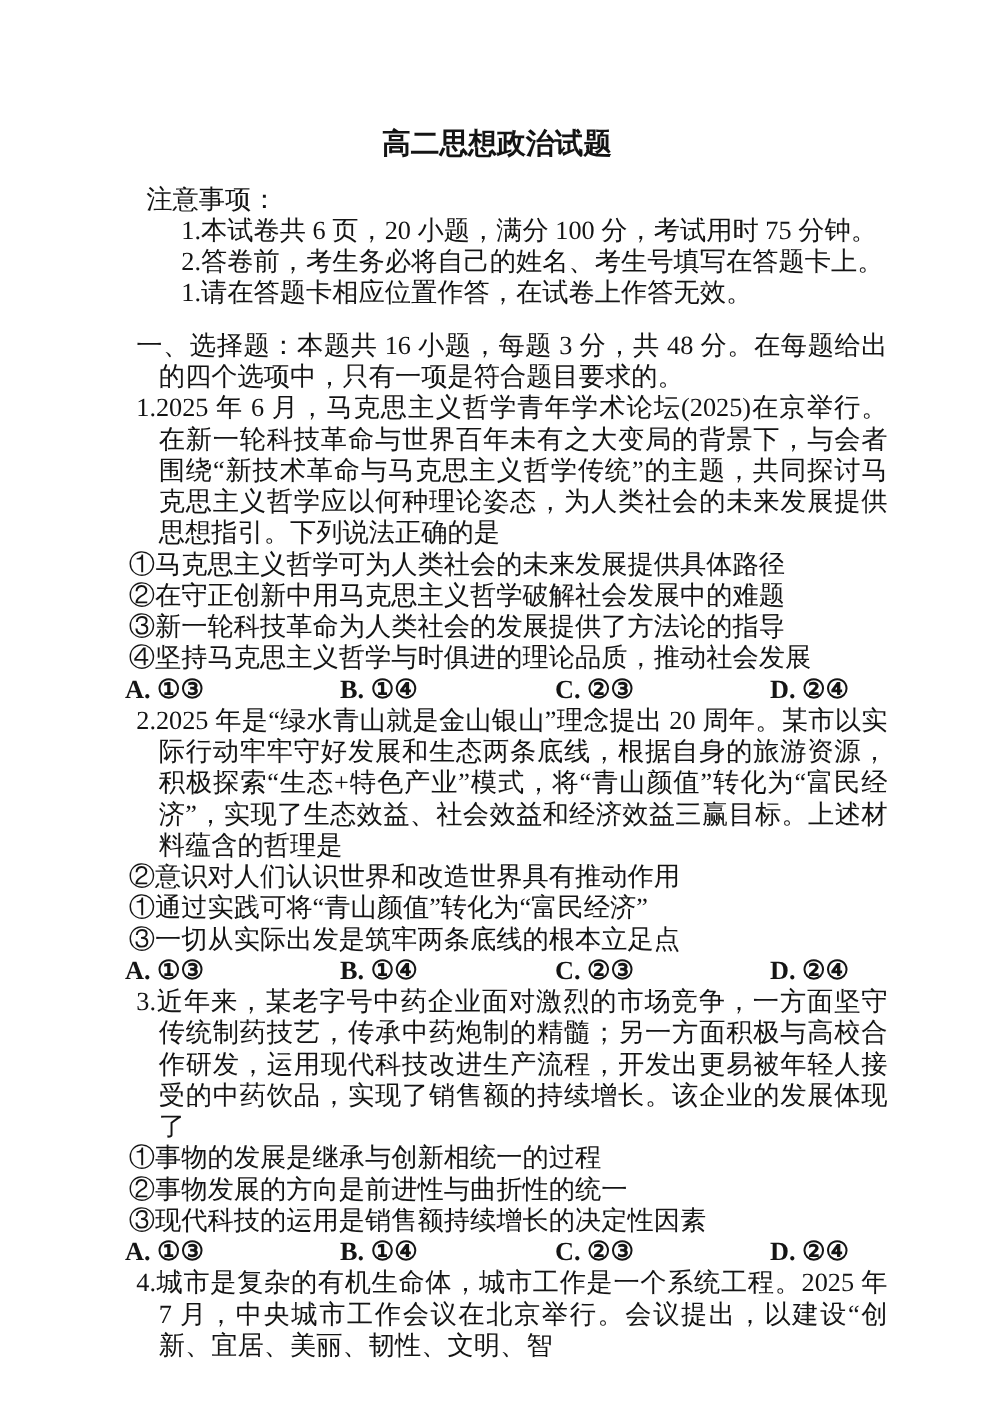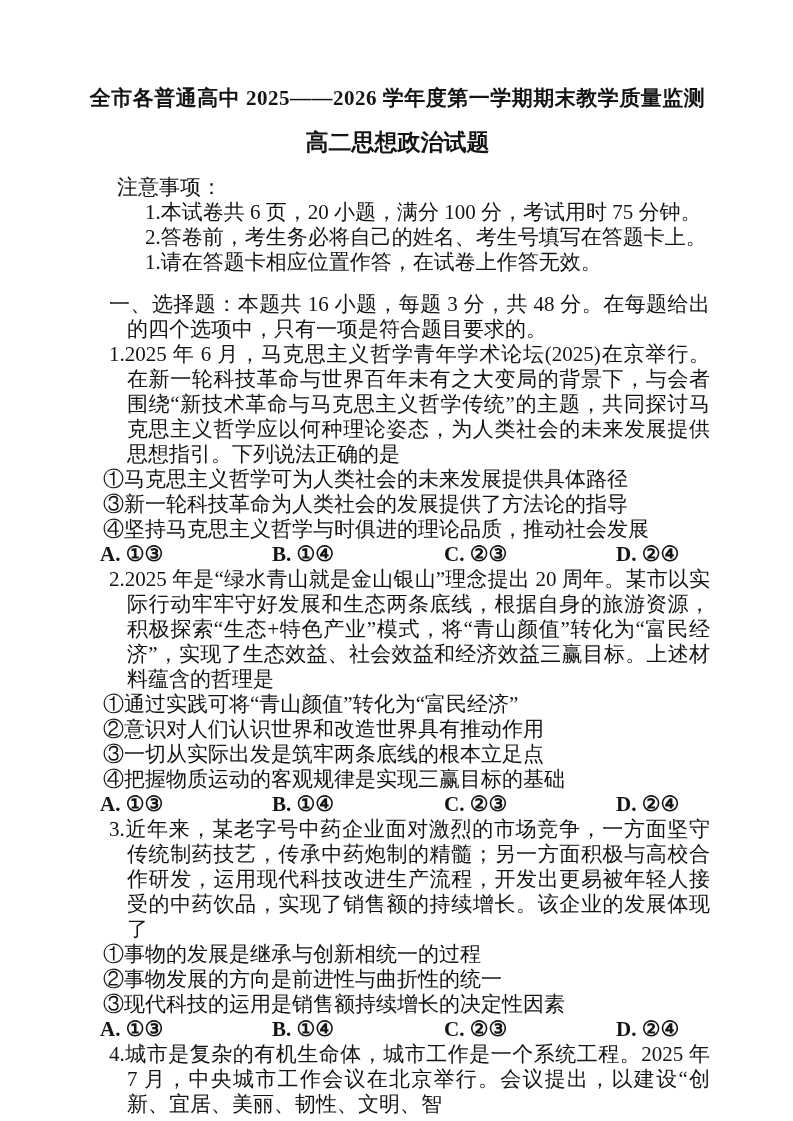--- a/index.html
+++ b/index.html
@@ -47,51 +47,50 @@
     padding-left: 15px;
   }
   .choice { width: 172px; font-weight: bold; }
   .choice:last-child { width: auto; }
 </style>
 </head>
 <body>
 
 <div class="page">
 
-  <h1 class="title">全市各普通高中 2025——2026 学年度第一学期期末教学质量监测</h1>
   <h2 class="subtitle">高二思想政治试题</h2>
 
   <div class="notice body-text">
     <div class="notice-heading">注意事项：</div>
     <div class="notice-item">1.本试卷共 6 页，20 小题，满分 100 分，考试用时 75 分钟。</div>
     <div class="notice-item">2.答卷前，考生务必将自己的姓名、考生号填写在答题卡上。</div>
     <div class="notice-item">1.请在答题卡相应位置作答，在试卷上作答无效。</div>
   </div>
 
   <div class="section-heading hang body-text">一、选择题：本题共 16 小题，每题 3 分，共 48 分。在每题给出的四个选项中，只有一项是符合题目要求的。</div>
 
   <div class="question body-text">
     <div class="stem hang">1.2025 年 6 月，马克思主义哲学青年学术论坛(2025)在京举行。在新一轮科技革命与世界百年未有之大变局的背景下，与会者围绕“新技术革命与马克思主义哲学传统”的主题，共同探讨马克思主义哲学应以何种理论姿态，为人类社会的未来发展提供思想指引。下列说法正确的是</div>
     <div class="option">①马克思主义哲学可为人类社会的未来发展提供具体路径</div>
+    <div class="option">②在守正创新中用马克思主义哲学破解社会发展中的难题</div>
     <div class="option">③新一轮科技革命为人类社会的发展提供了方法论的指导</div>
     <div class="option">④坚持马克思主义哲学与时俱进的理论品质，推动社会发展</div>
     <div class="choices">
       <span class="choice">A. ①③</span>
       <span class="choice">B. ①④</span>
       <span class="choice">C. ②③</span>
       <span class="choice">D. ②④</span>
     </div>
   </div>
 
   <div class="question body-text">
     <div class="stem hang">2.2025 年是“绿水青山就是金山银山”理念提出 20 周年。某市以实际行动牢牢守好发展和生态两条底线，根据自身的旅游资源，积极探索“生态+特色产业”模式，将“青山颜值”转化为“富民经济”，实现了生态效益、社会效益和经济效益三赢目标。上述材料蕴含的哲理是</div>
+    <div class="option">②意识对人们认识世界和改造世界具有推动作用</div>
     <div class="option">①通过实践可将“青山颜值”转化为“富民经济”</div>
-    <div class="option">②意识对人们认识世界和改造世界具有推动作用</div>
     <div class="option">③一切从实际出发是筑牢两条底线的根本立足点</div>
-    <div class="option">④把握物质运动的客观规律是实现三赢目标的基础</div>
     <div class="choices">
       <span class="choice">A. ①③</span>
       <span class="choice">B. ①④</span>
       <span class="choice">C. ②③</span>
       <span class="choice">D. ②④</span>
     </div>
   </div>
 
   <div class="question body-text">
     <div class="stem hang">3.近年来，某老字号中药企业面对激烈的市场竞争，一方面坚守传统制药技艺，传承中药炮制的精髓；另一方面积极与高校合作研发，运用现代科技改进生产流程，开发出更易被年轻人接受的中药饮品，实现了销售额的持续增长。该企业的发展体现了</div>

